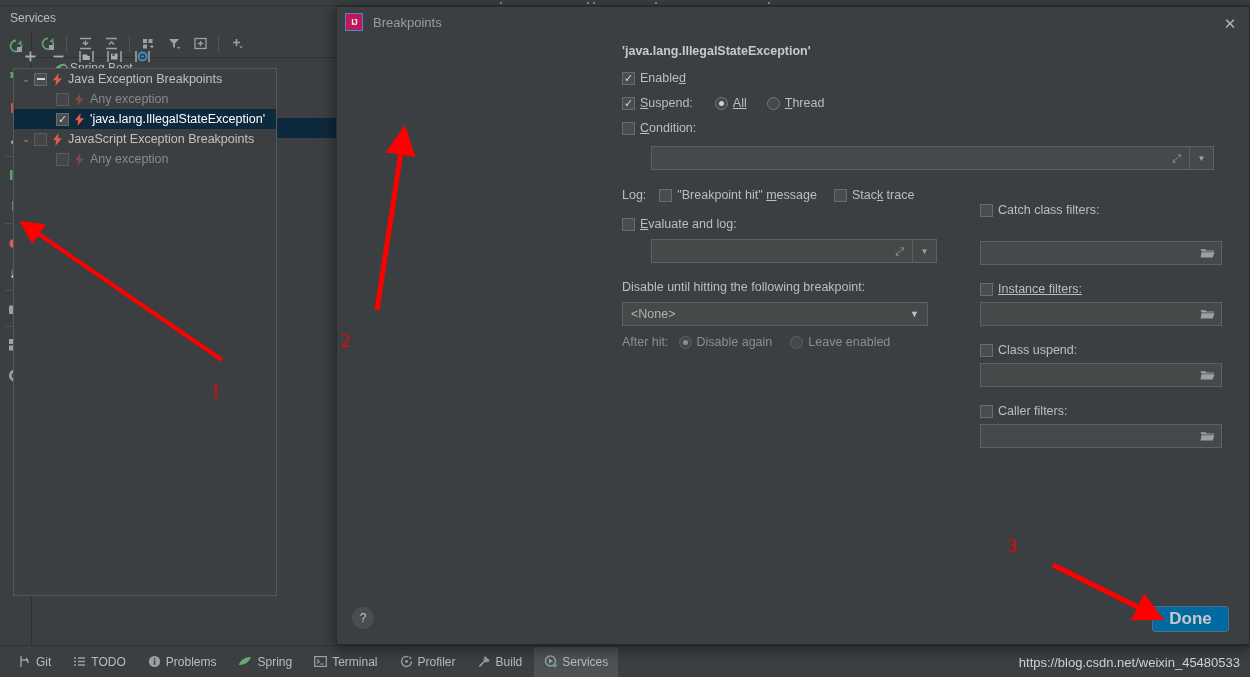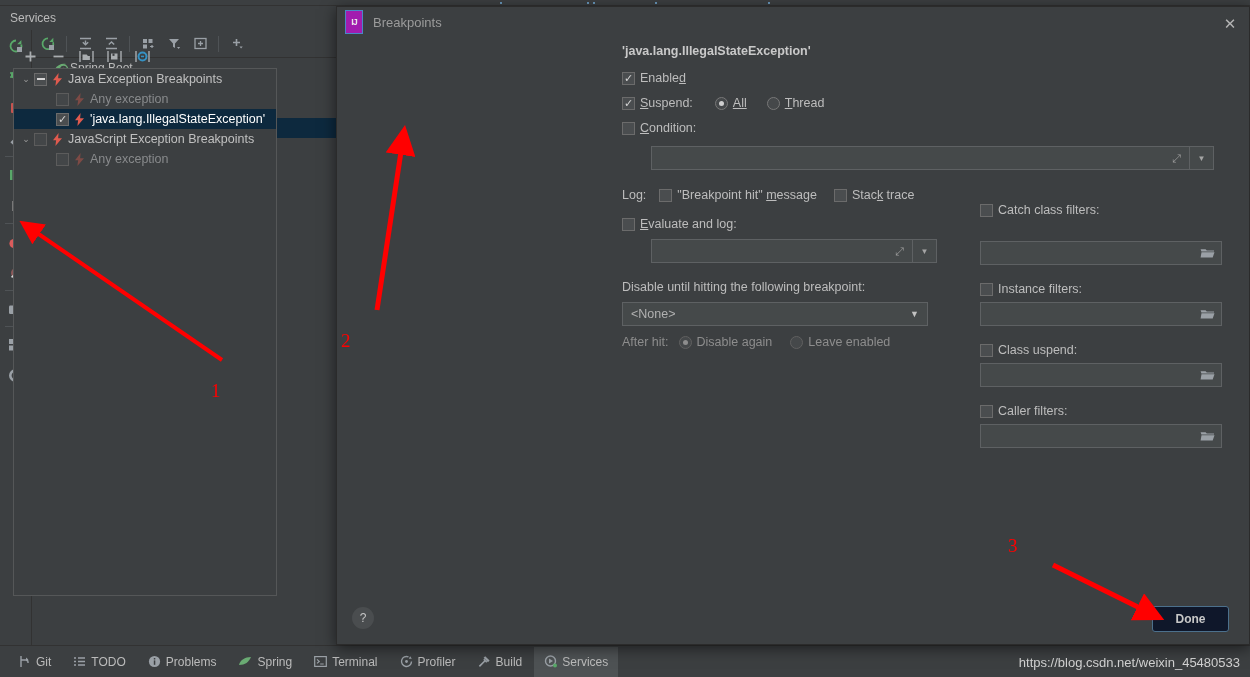--- a/index.html
+++ b/index.html
@@ -90,21 +90,21 @@
   .dialog {
     position: absolute; left: 336px; top: 6px; width: 914px; height: 639px;
     background: #3c3f41; border: 1px solid #2b2b2b;
     box-shadow: 0 3px 14px rgba(0,0,0,.55);
   }
   .dlg-title {
     height: 30px; display: flex; align-items: center; padding: 0 8px;
     background: #3c3f41;
   }
   .dlg-icon {
-    width: 18px; height: 24px; margin-right: 10px; background: #a21caf;
+    width: 18px; height: 18px; margin-right: 10px; background: #be185d;
     border: 1px solid #4a88c7; display: flex; align-items: center; justify-content: center;
     font-size: 9px; font-weight: bold; color: #e8e8e8; letter-spacing: -1px;
   }
   .dlg-title-text { font-size: 13px; color: #9b9b9b; }
   .dlg-close {
     position: absolute; right: 8px; top: 7px; width: 22px; height: 20px;
     display: flex; align-items: center; justify-content: center;
     color: #b4b4b4; font-size: 15px;
   }
 
@@ -183,22 +183,22 @@
   }
   .combo .arrow { color: #c2c2c2; font-size: 9px; }
 
   .notif-group { position: absolute; left: 622px; top: 512px; width: 604px; }
   .notif-head { display: flex; align-items: center; gap: 8px; }
   .notif-head .t { font-size: 12.5px; color: #bdbdbd; white-space: nowrap; }
   .notif-head .rule { flex: 1; height: 1px; background: #5a5d5f; }
 
   .done-btn {
     position: absolute; left: 1152px; top: 606px; width: 77px; height: 26px;
-    background: #0f172a; border: 1px solid #4c708c; border-radius: 3px;
-    color: #c8c8c8; font-size: 12px; font-weight: bold;
+    background: #0369a1; border: 1px solid #4c708c; border-radius: 3px;
+    color: #c8c8c8; font-size: 17px; font-weight: bold;
     display: flex; align-items: center; justify-content: center;
   }
   .ann-num {
     position: absolute; color: #ff0000; font-size: 19px;
     font-family: "Liberation Serif", serif;
   }
   svg.arrow-layer { position: absolute; left:0; top:0; width:1250px; height:677px; }
 </style>
 </head>
 <body>
@@ -678,21 +678,21 @@
         <div class="tfield" style="width: 242px; margin-left: 0px;">
           <span class="folder" style="display: inline-flex;">
             <svg width="15" height="12" viewBox="0 0 15 12">
               <path d="M0.6 2.2h5l1.2 1.4h7.2v1H1.4z" fill="#9aa0a6"></path>
               <path d="M1.5 5.2h13l-1.8 5.2H0.6z" fill="#9aa0a6"></path>
             </svg>
           </span>
         </div>
       </div>
       <div style="margin-bottom: 17px;">
-        <div class="line" style="margin-bottom: 6px;">
+        <div class="line" style="margin-bottom: 6px; text-decoration: underline;">
           <span class="cbx"></span>
           <span class="lbl">Instance filters:</span>
         </div>
         <div class="tfield" style="width: 242px; margin-left: 0px;">
           <span class="folder" style="display: inline-flex;">
             <svg width="15" height="12" viewBox="0 0 15 12">
               <path d="M0.6 2.2h5l1.2 1.4h7.2v1H1.4z" fill="#9aa0a6"></path>
               <path d="M1.5 5.2h13l-1.8 5.2H0.6z" fill="#9aa0a6"></path>
             </svg>
           </span>

